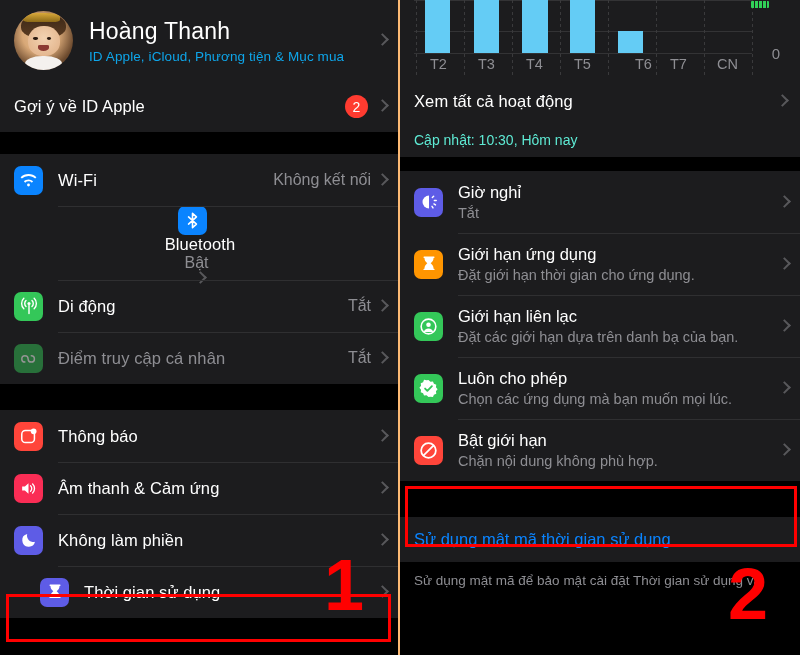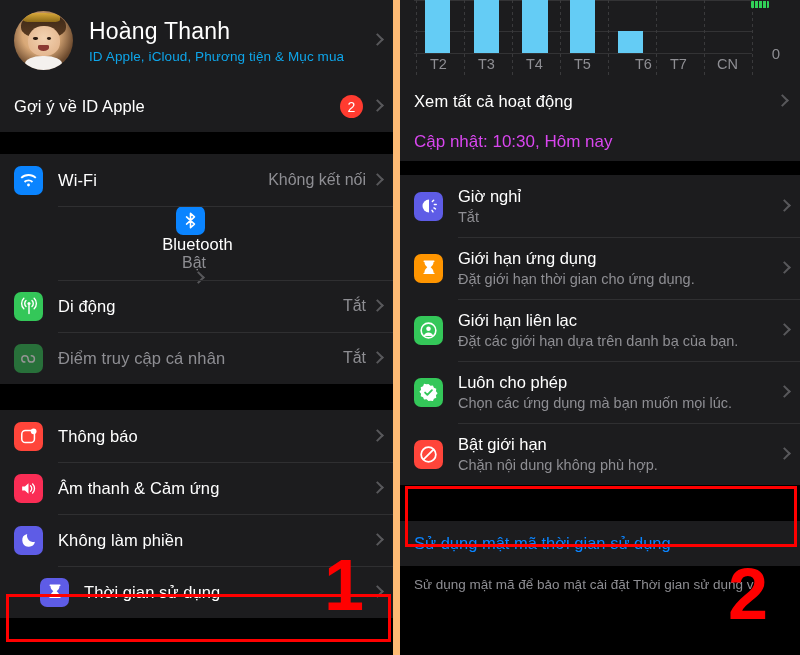--- a/index.html
+++ b/index.html
@@ -4,21 +4,21 @@
 <style>
   * { box-sizing: border-box; margin: 0; padding: 0; }
   html, body {
     width: 800px; height: 655px;
     background: #000;
     font-family: "Liberation Sans", sans-serif;
     overflow: hidden;
   }
   .screens { display: flex; width: 800px; height: 655px; }
   .panel { width: 400px; height: 655px; position: relative; background: #000; overflow: hidden; }
-  .panel.left { border-right: 7px solid #fdba74; }
+  .panel.left { border-right: 2px solid #fdba74; }
 
   
   .section { background: #1c1c1e; }
   .gap { background: #000; }
 
   .row {
     display: flex; align-items: center;
     padding: 0 12px 0 14px;
     position: relative;
     min-height: 47px;
@@ -139,21 +139,21 @@
     border-radius: 1px;
   }
 
   
   .linkrow {
     background: #1c1c1e; padding: 13px 14px; color: #0a84ff; font-size: 16.5px;
   }
   .footer-note {
     padding: 10px 14px 0 14px; color: #8e8e93; font-size: 13.5px; line-height: 1.35;
   }
-  .updated { padding: 7px 14px 9px 14px; color: #d946ef; font-size: 17px; background: #1c1c1e; }
+  .updated { padding: 7px 14px 9px 14px; color: #5eead4; font-size: 14px; background: #1c1c1e; }
 
   
   .hl-box {
     position: absolute; border: 3px solid #ff0000; pointer-events: none; z-index: 30;
   }
   .anno-num {
     position: absolute; color: #ff0000; font-weight: bold; z-index: 40;
     font-family: "Liberation Sans", sans-serif; line-height: 1;
   }
 </style>

